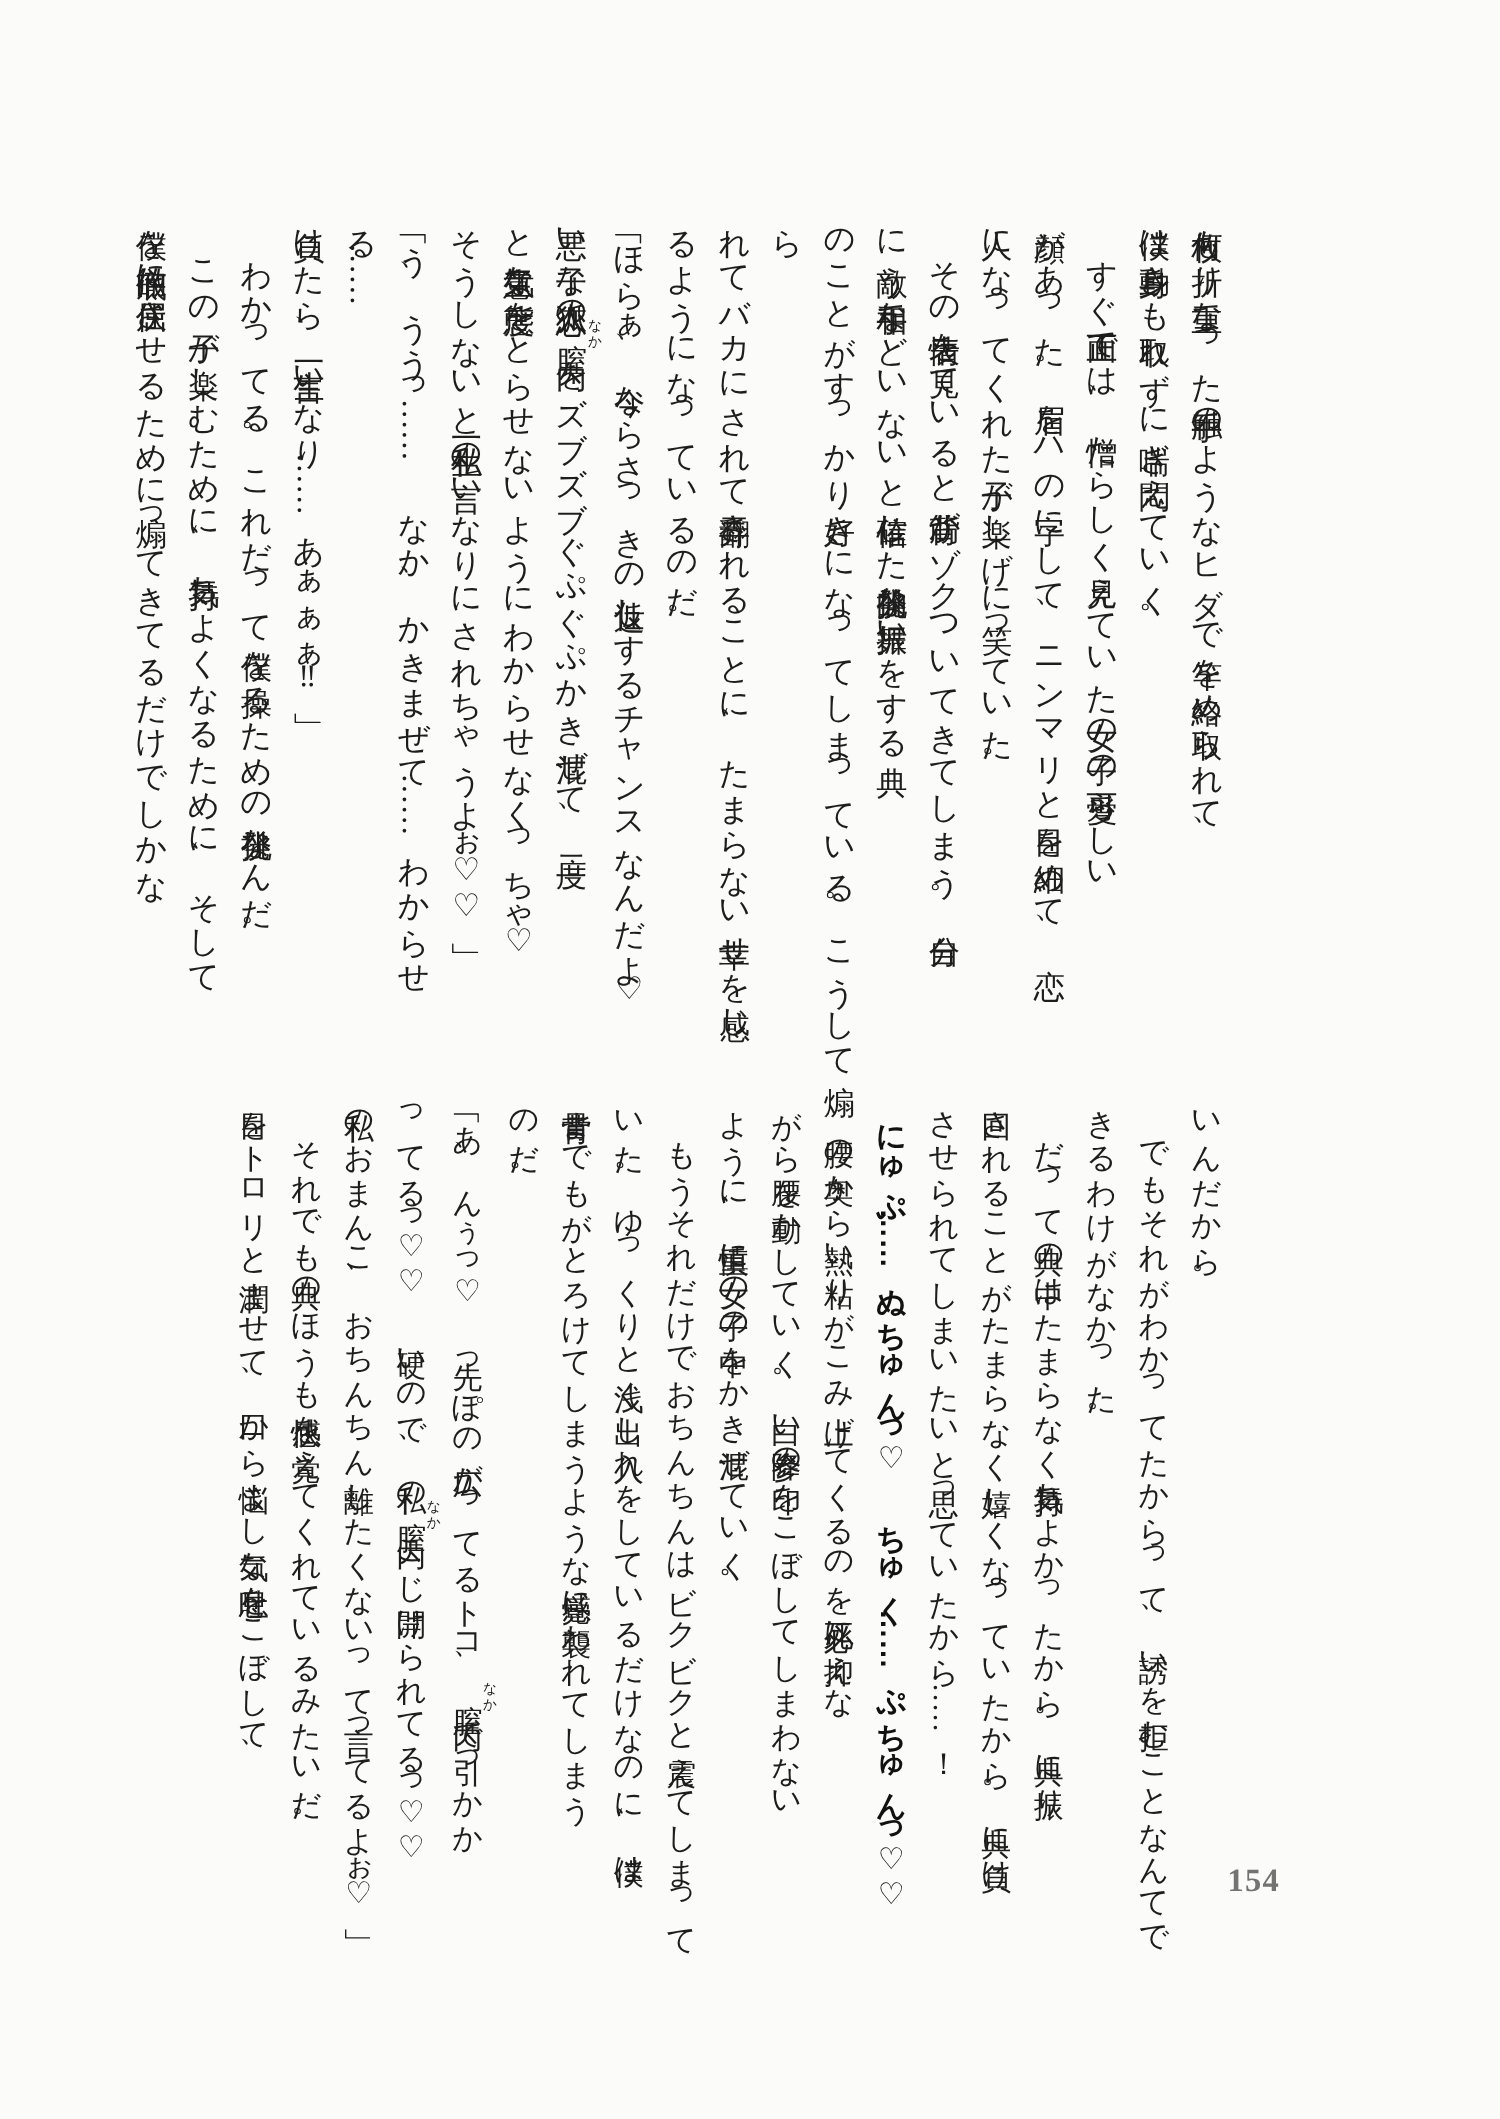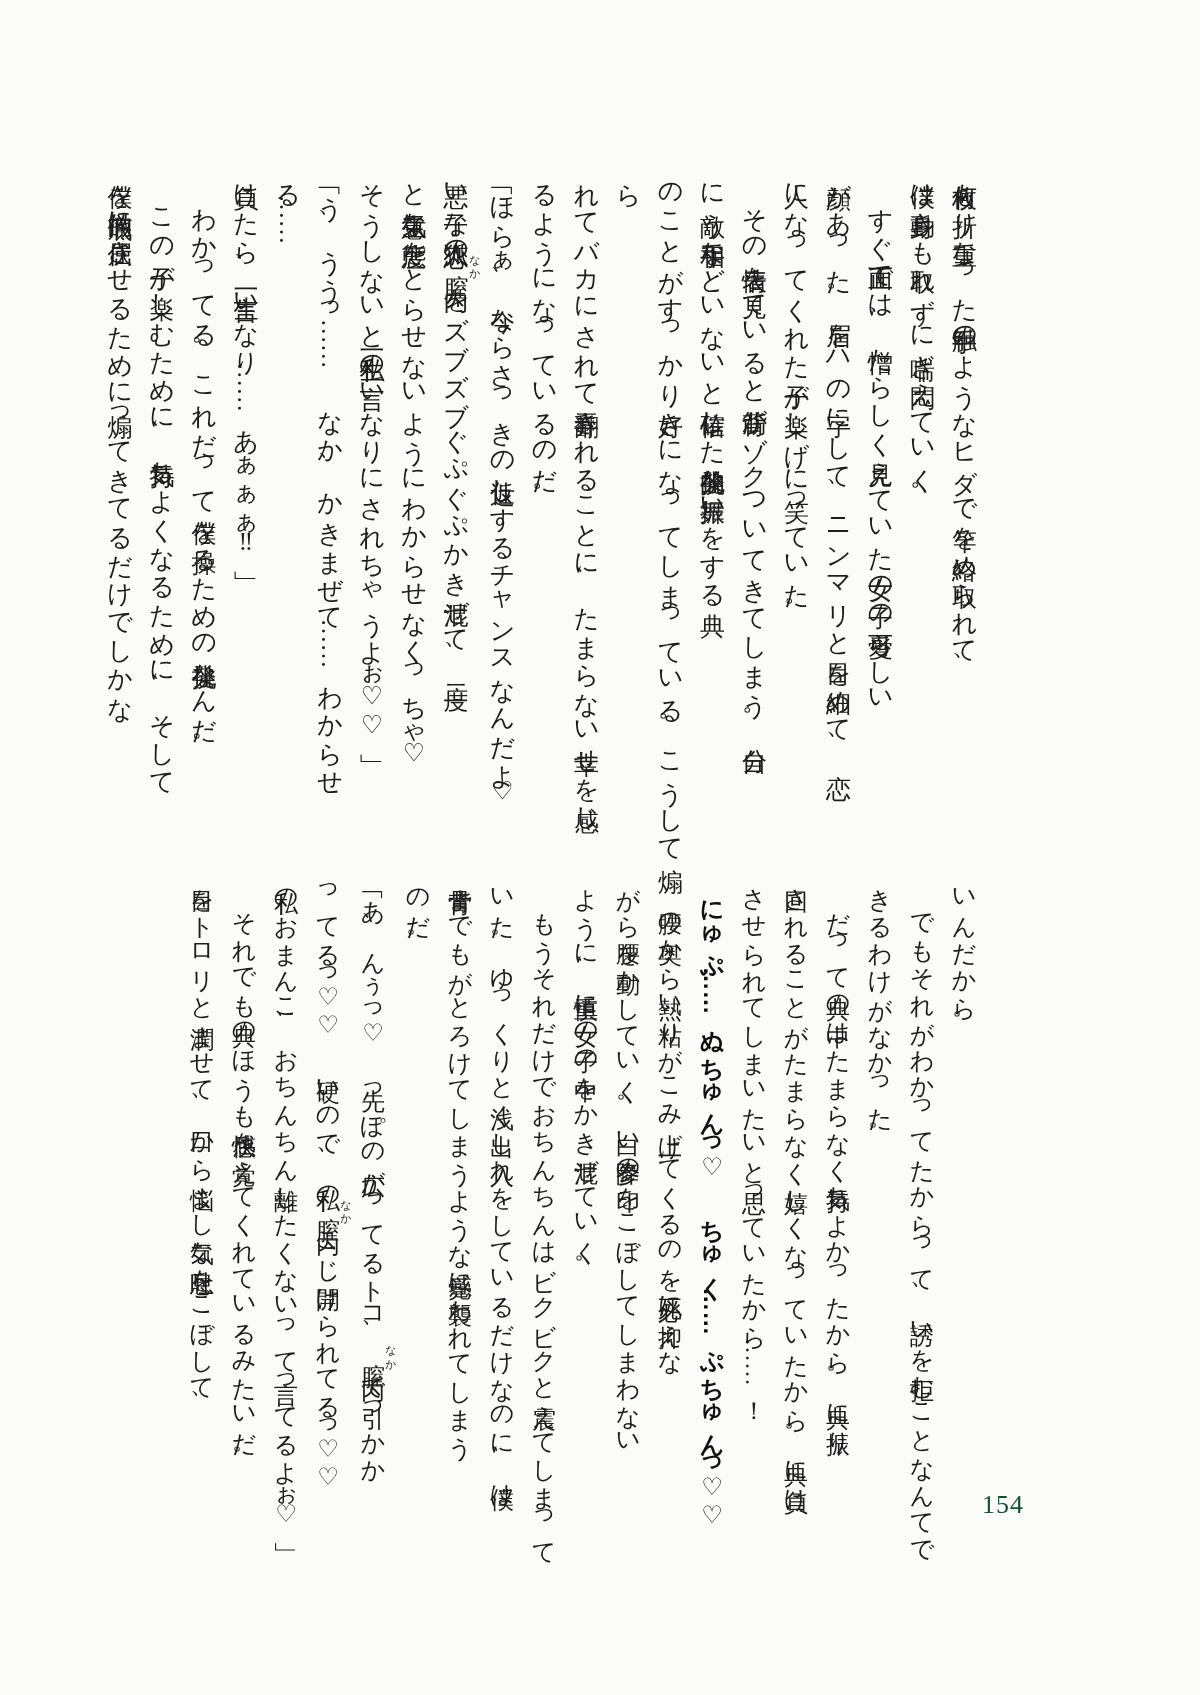--- a/index.html
+++ b/index.html
@@ -46,22 +46,23 @@
     font-size:11px;
     letter-spacing:2px;
     color:#1d1d1d;
   }
   .page-number{
     position:absolute;
     top:1490px;
     left:982px;
     font-size:26px;
     letter-spacing:1px;
-    color:#14532d;
+    color:#737373;
     font-family:"Liberation Serif","DejaVu Serif",serif;
+    font-weight:bold;
   }
 </style>
 </head>
 <body>
 
 <div class="page">
   <div id="block-top" class="vblock">
       <p class="col" style="text-indent: 0em;">何枚も折り重なった触手のようなヒダで竿を絡め取られて、</p>
       <p class="col" style="text-indent: 0em;">僕は身動きも取れずに喘ぎ悶えていく。</p>
       <p class="col" style="text-indent: 1em;">すぐ正面では、憎たらしく見えていた女の子の可愛らしい</p>

